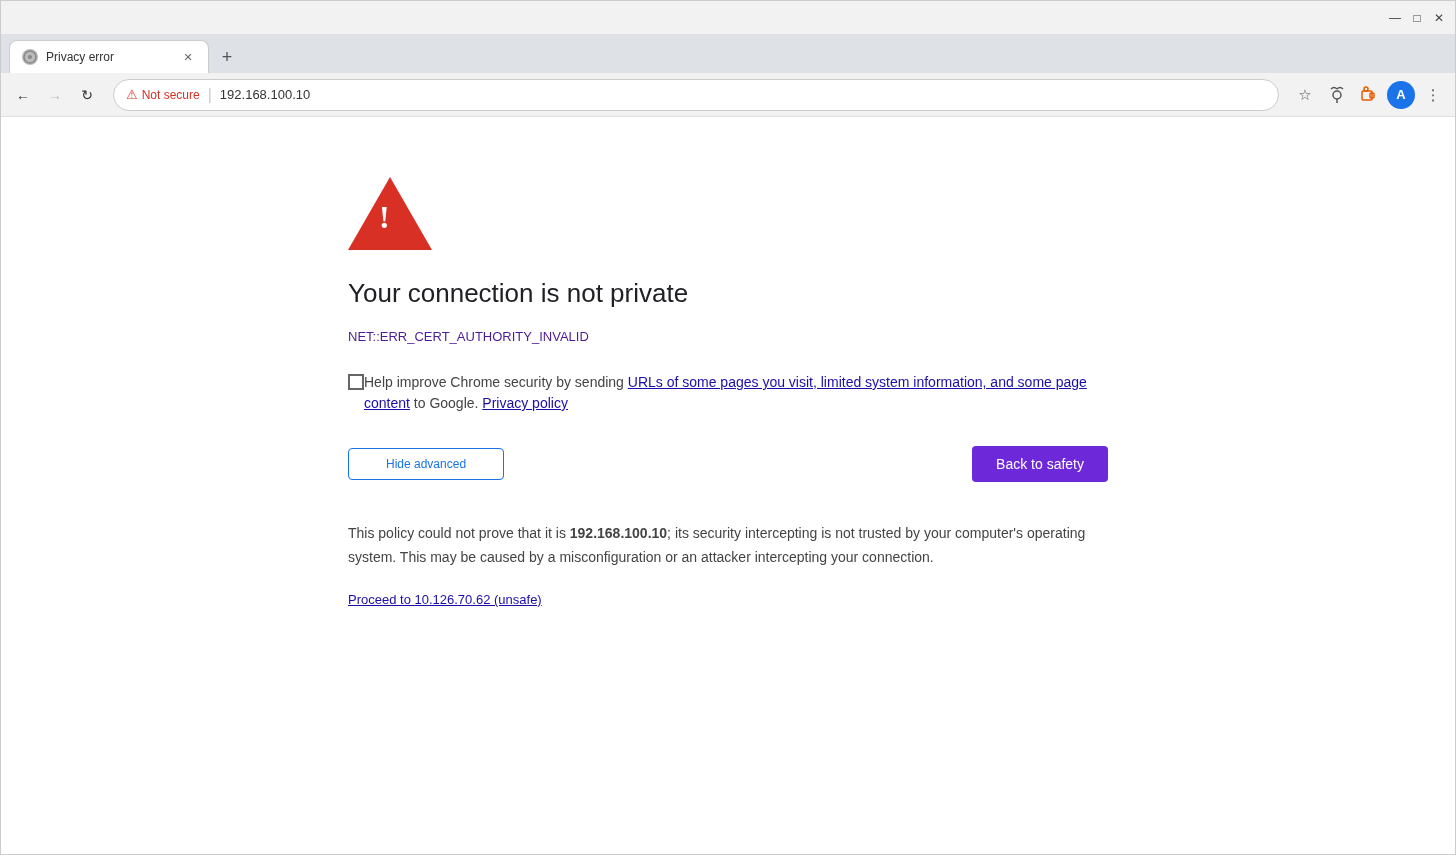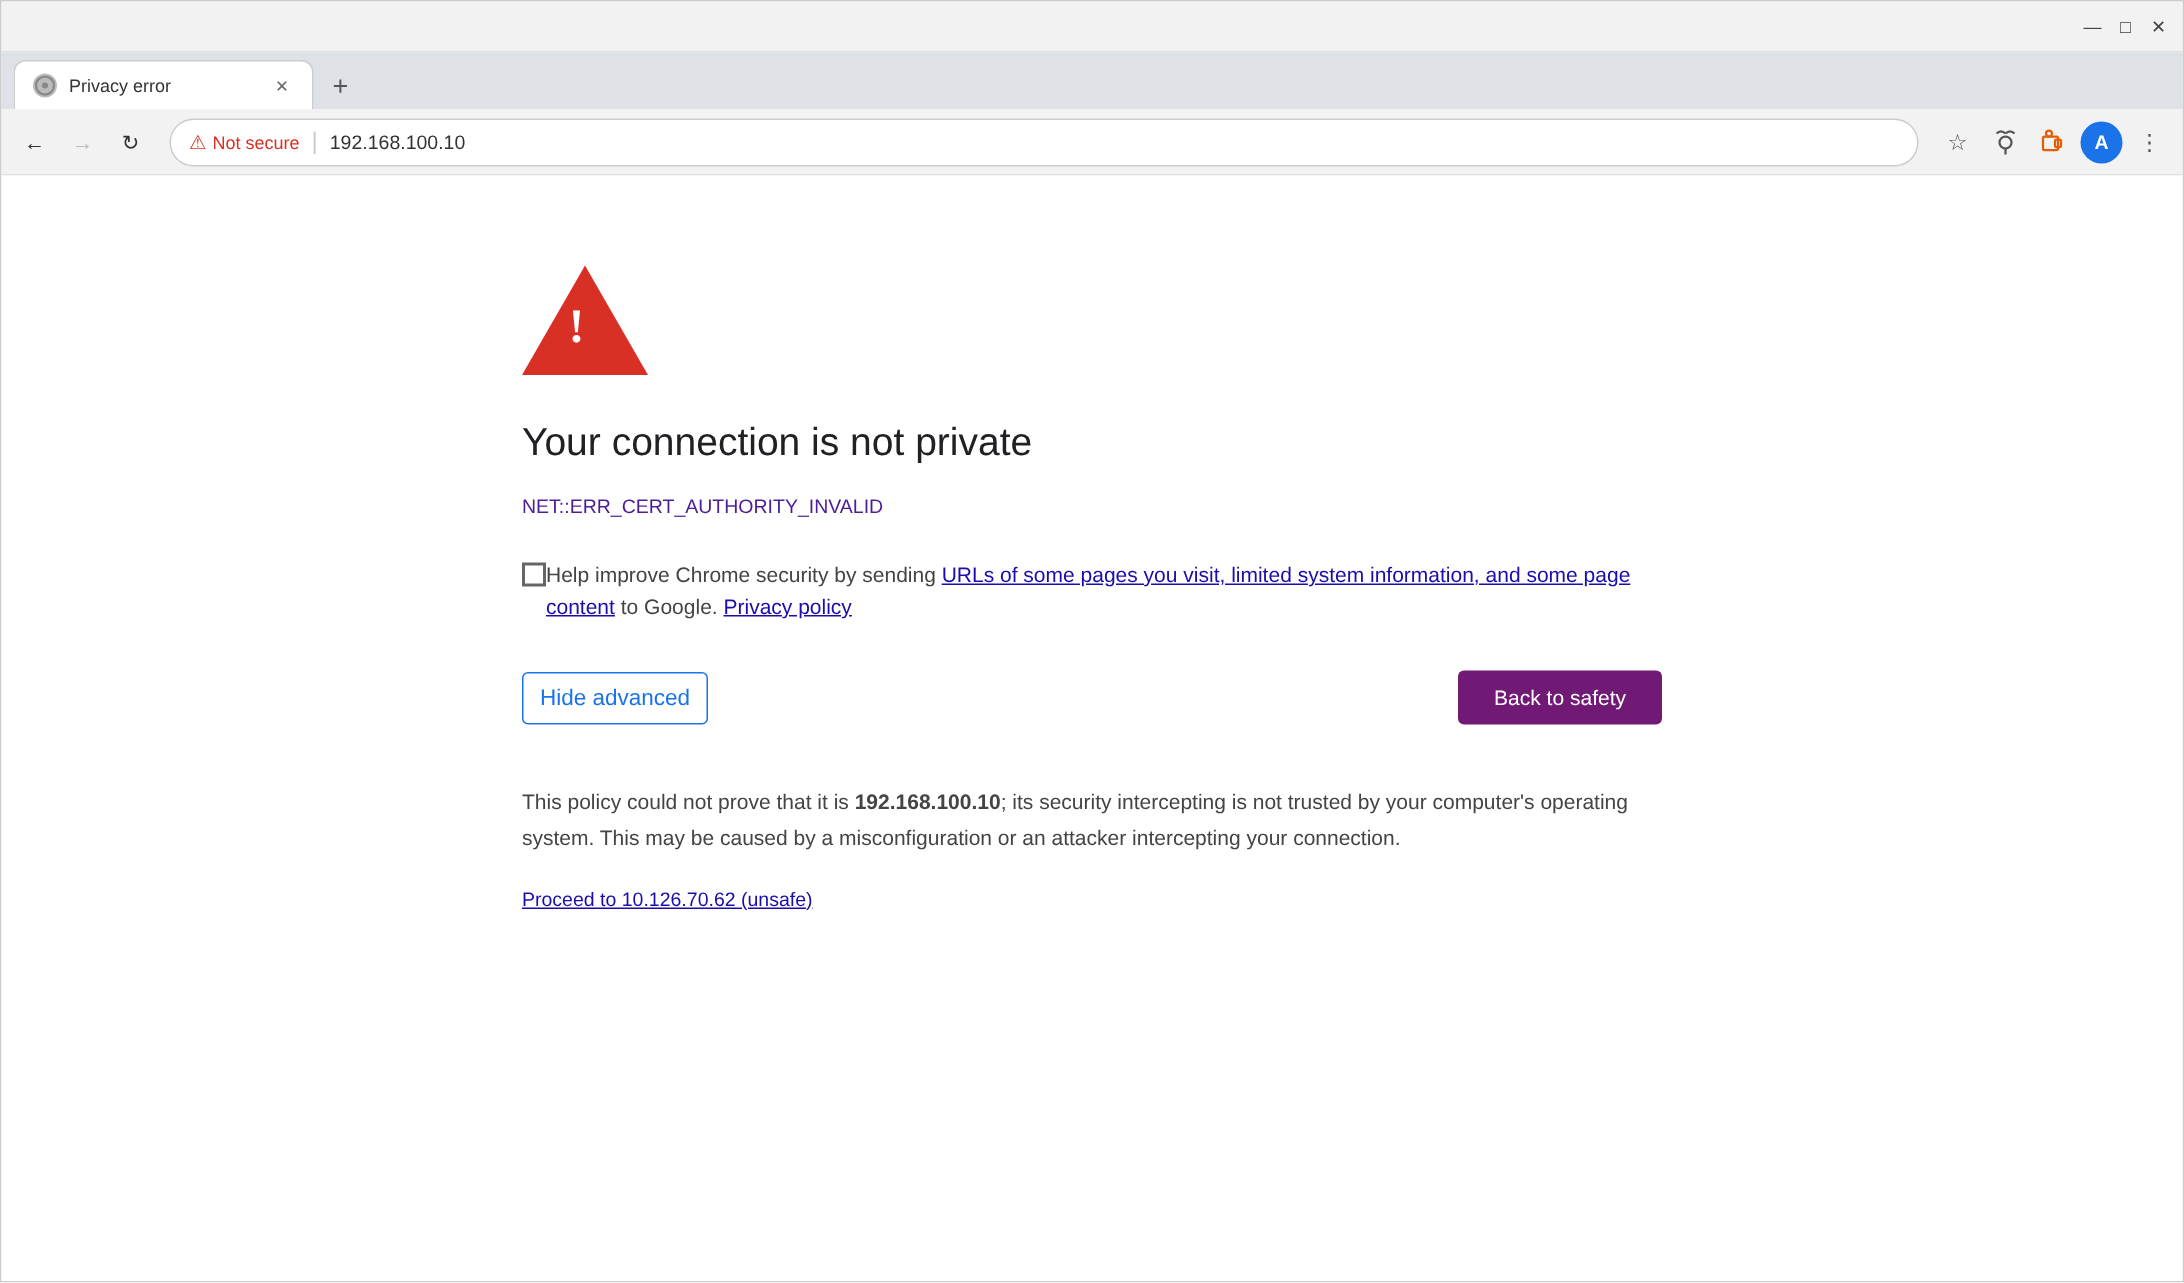--- a/index.html
+++ b/index.html
@@ -293,34 +293,34 @@
     }
 
     .button-row {
       display: flex;
       align-items: center;
       justify-content: space-between;
       margin-bottom: 40px;
     }
 
     .btn-hide-advanced {
-      padding: 8px 11px;
+      padding: 8px 37px;
       border: 1px solid #1a73e8;
       background: transparent;
       color: #1a73e8;
-      font-size: 15px;
+      font-size: 12px;
       border-radius: 4px;
       cursor: pointer;
       font-family: inherit;
       text-align: right;
     }
 
     .btn-back-to-safety {
       padding: 10px 24px;
-      background: #701a75;
+      background: #6d28d9;
       color: white;
       border: none;
       border-radius: 4px;
       font-size: 14px;
       font-weight: 500;
       cursor: pointer;
       font-family: inherit;
     }
 
     .server-description {

